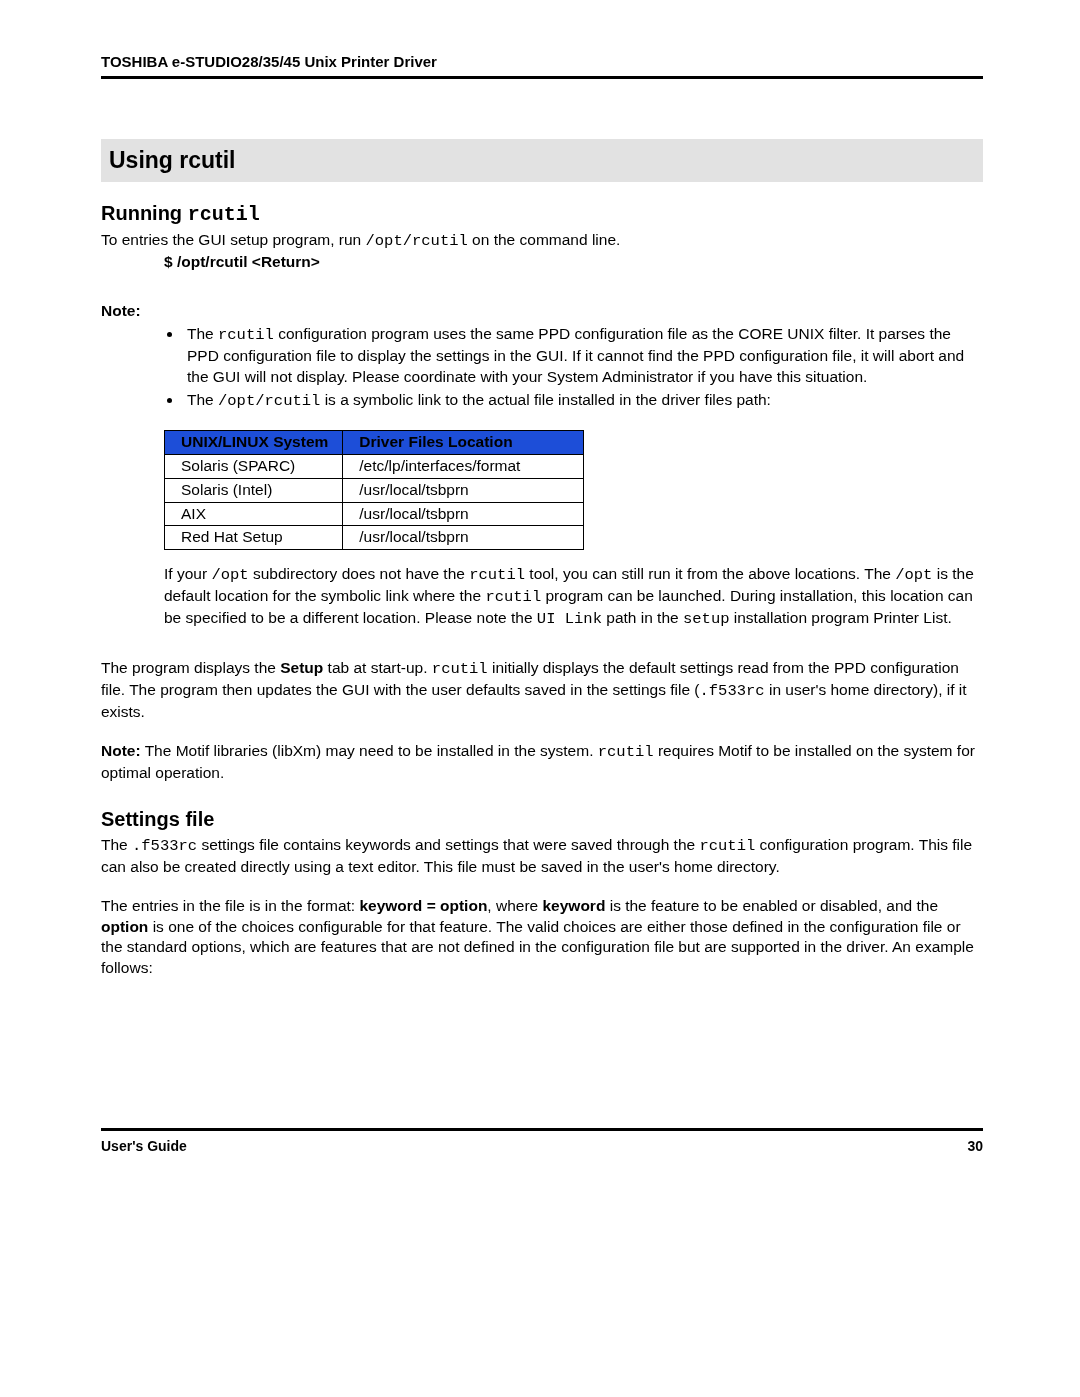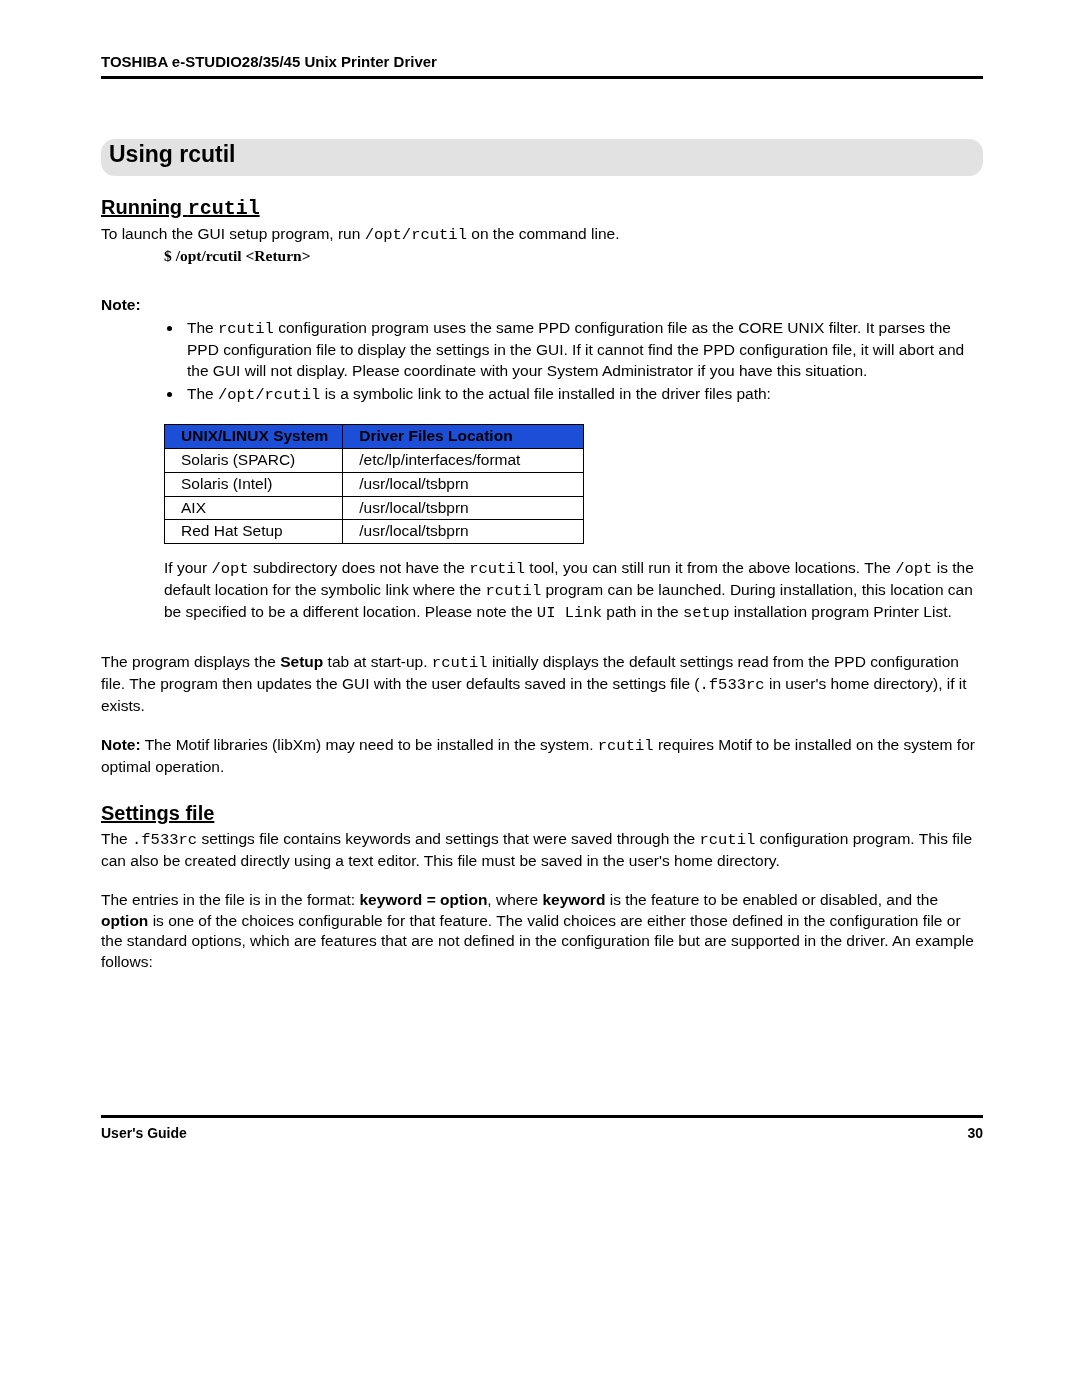--- a/index.html
+++ b/index.html
@@ -28,42 +28,40 @@
     border-top: 3.5px solid #000;
     margin: 0;
   }
   hr.thick-bottom {
     border: none;
     border-top: 3.5px solid #000;
     margin: 0;
   }
   .section-bar {
     background: #e2e2e2;
-    padding: 0 10px 6px 8px;
+    padding: 6px 10px 6px 8px;
     margin-top: 60px;
     font-size: 23px;
     font-weight: bold;
-    border-radius: 14px;
   }
   h2.subhead {
     font-size: 20px;
     font-weight: bold;
     margin: 18px 0 2px 0;
-    text-decoration: underline;
   }
   h2.subhead .mono {
     font-family: "Courier New", monospace;
     font-weight: bold;
     font-size: 20px;
   }
   .mono {
     font-family: "Courier New", monospace;
   }
   .mono-b {
-    font-family: Liberation Serif, serif;
+    font-family: Liberation Sans, sans-serif;
     font-weight: bold;
   }
   .cmd-indent {
     margin-left: 63px;
   }
   .note-head {
     font-weight: bold;
     margin-top: 28px;
   }
   ul.bullets {
@@ -93,21 +91,21 @@
   .indent-block {
     margin-left: 63px;
   }
   p.body {
     margin: 18px 0 0 0;
   }
   .footer {
     position: absolute;
     left: 101px;
     right: 97px;
-    bottom: 56px;
+    bottom: 43px;
     text-align: right;
   }
   .footer-row {
     display: flex;
     justify-content: space-between;
     font-size: 14px;
     font-weight: bold;
     margin-top: 6px;
   }
 </style>
@@ -119,21 +117,21 @@
   <div class="header-title">TOSHIBA e-STUDIO28/35/45 Unix Printer Driver</div>
   <hr class="thick">
 
   <div class="section-bar">Using rcutil</div>
 
   <h2 class="subhead">
     <span>Running </span><span class="mono">rcutil</span>
   </h2>
 
   <div>
-    <span>To launch the GUI setup program, run </span><span class="mono">/opt/rcutil</span><span> on the command line.</span>
+    <span>To entries the GUI setup program, run </span><span class="mono">/opt/rcutil</span><span> on the command line.</span>
   </div>
   <div class="cmd-indent mono-b">$ /opt/rcutil &lt;Return&gt;</div>
 
   <div class="note-head"><span>Note</span>:</div>
 
   <ul class="bullets">
     <li>
       <span>The </span><span class="mono">rcutil</span><span> configuration program uses the same PPD configuration file as the CORE UNIX filter. It parses the PPD configuration file to display the settings in the GUI. If it cannot find the PPD configuration file, it will abort and the GUI will not display. Please coordinate with your System Administrator if you have this situation.</span>
     </li>
     <li>

